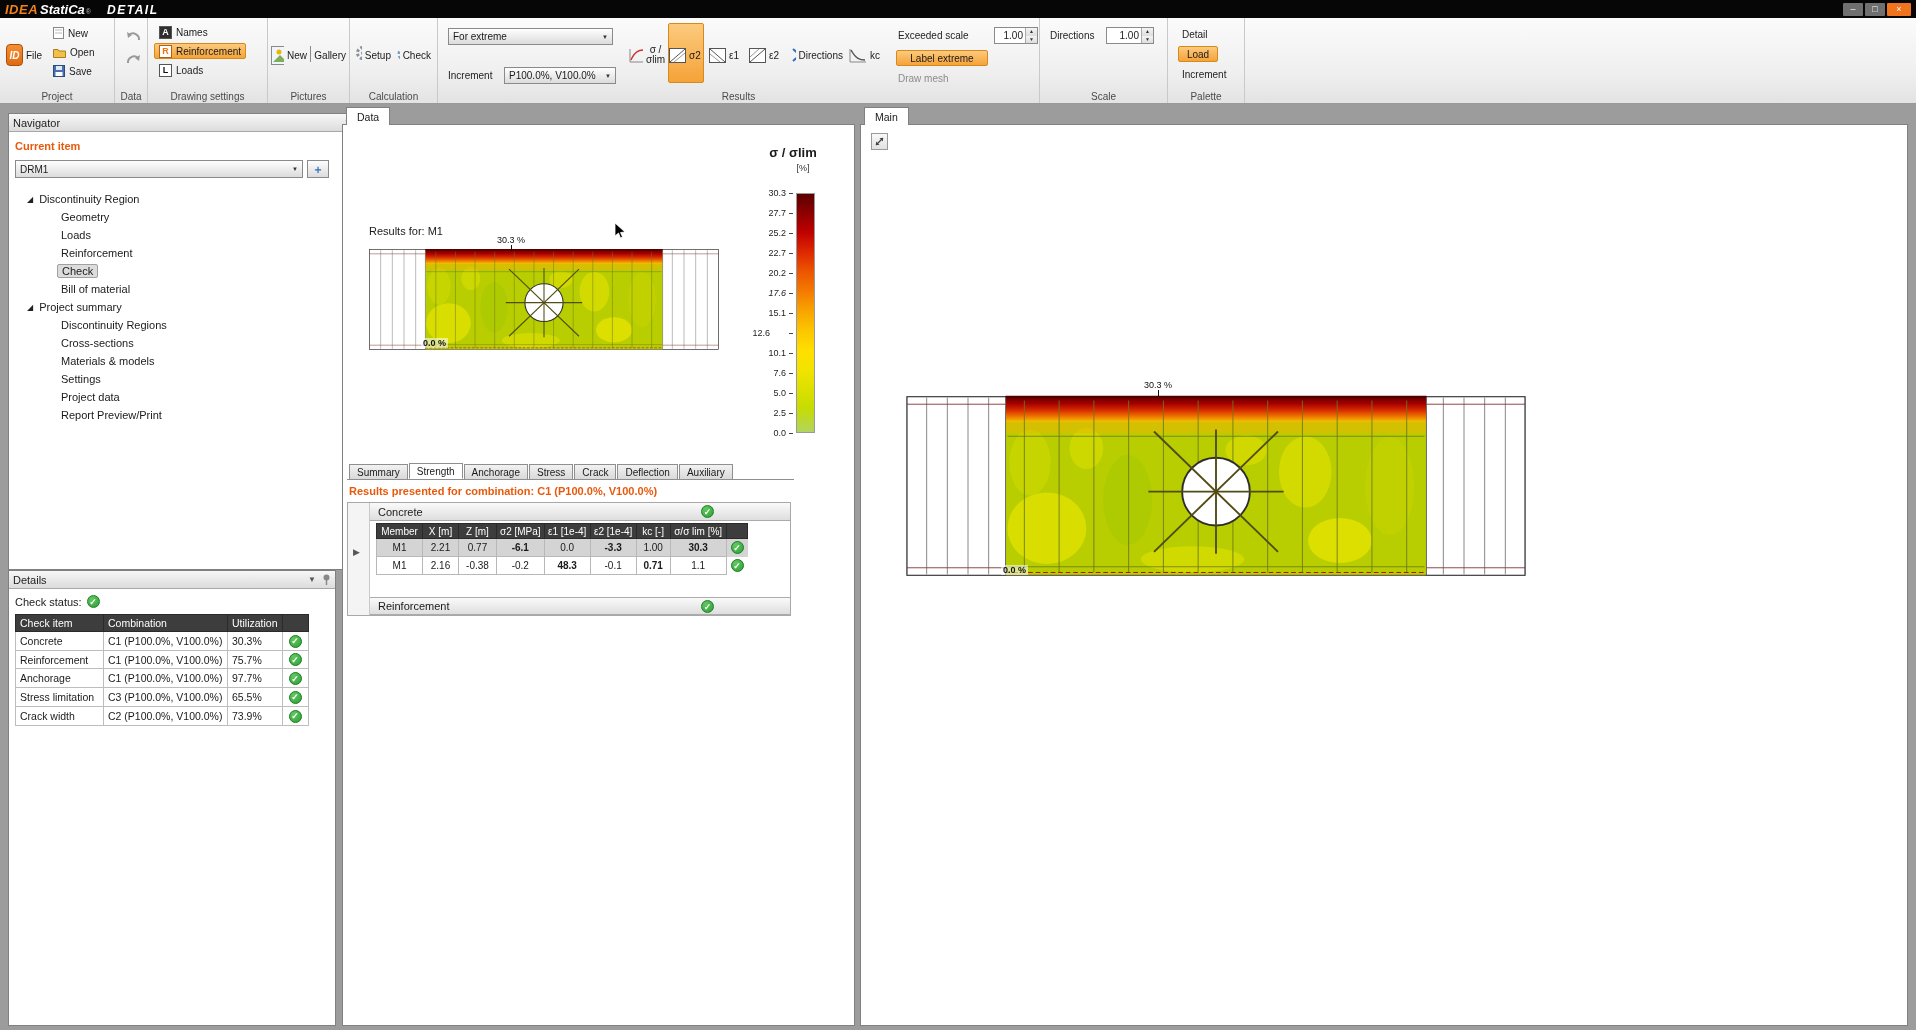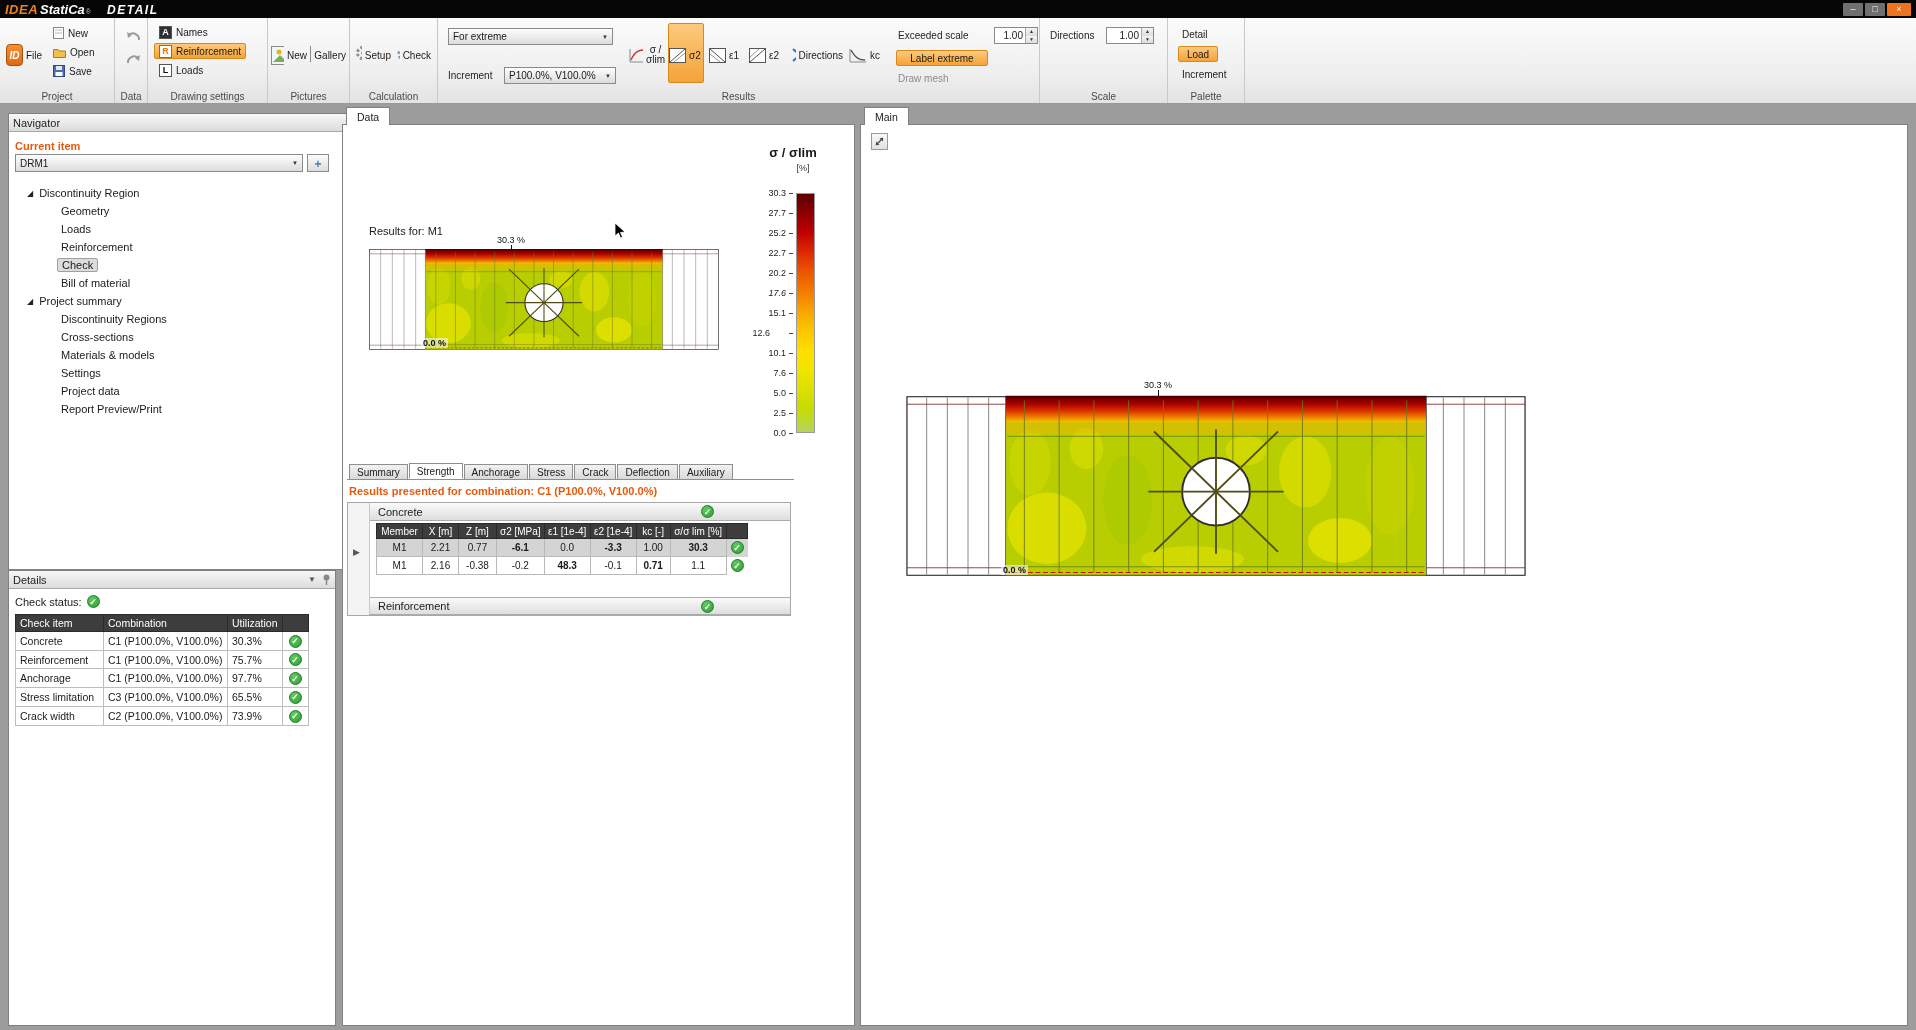--- a/index.html
+++ b/index.html
@@ -396,21 +396,21 @@
     <span class="ph-icons">
       <span>▼</span>
       <svg width="9" height="11">
           <circle cx="4.5" cy="3.5" r="3" fill="#888"></circle>
           <line x1="4.5" y1="6" x2="4.5" y2="11" stroke="#888" stroke-width="1.5"></line>
         </svg>
     </span>
   </div>
   <div style="position:relative;padding:8px 6px">
     <div class="current-item">Current item</div>
-    <div style="display:flex;gap:4px;margin-top:2px;align-items:flex-end">
+    <div style="display:flex;gap:4px;margin-top:8px;align-items:flex-end">
       <div class="combo" style="position:relative;width:288px;height:18px">
         <span>DRM1</span>
         <span class="arr">▼</span>
       </div>
       <div style="width:22px;height:18px;border:1px solid #8a8a8a;background:linear-gradient(#fdfdfd,#dcdcdc);display:flex;align-items:center;justify-content:center;color:#2f6fba;font-weight:bold">＋</div>
     </div>
     <div style="margin-top:12px">
         <div class="tree-item lvl0">
           <span class="tri">◢</span>
           <span class="tlabel">Discontinuity Region</span>

